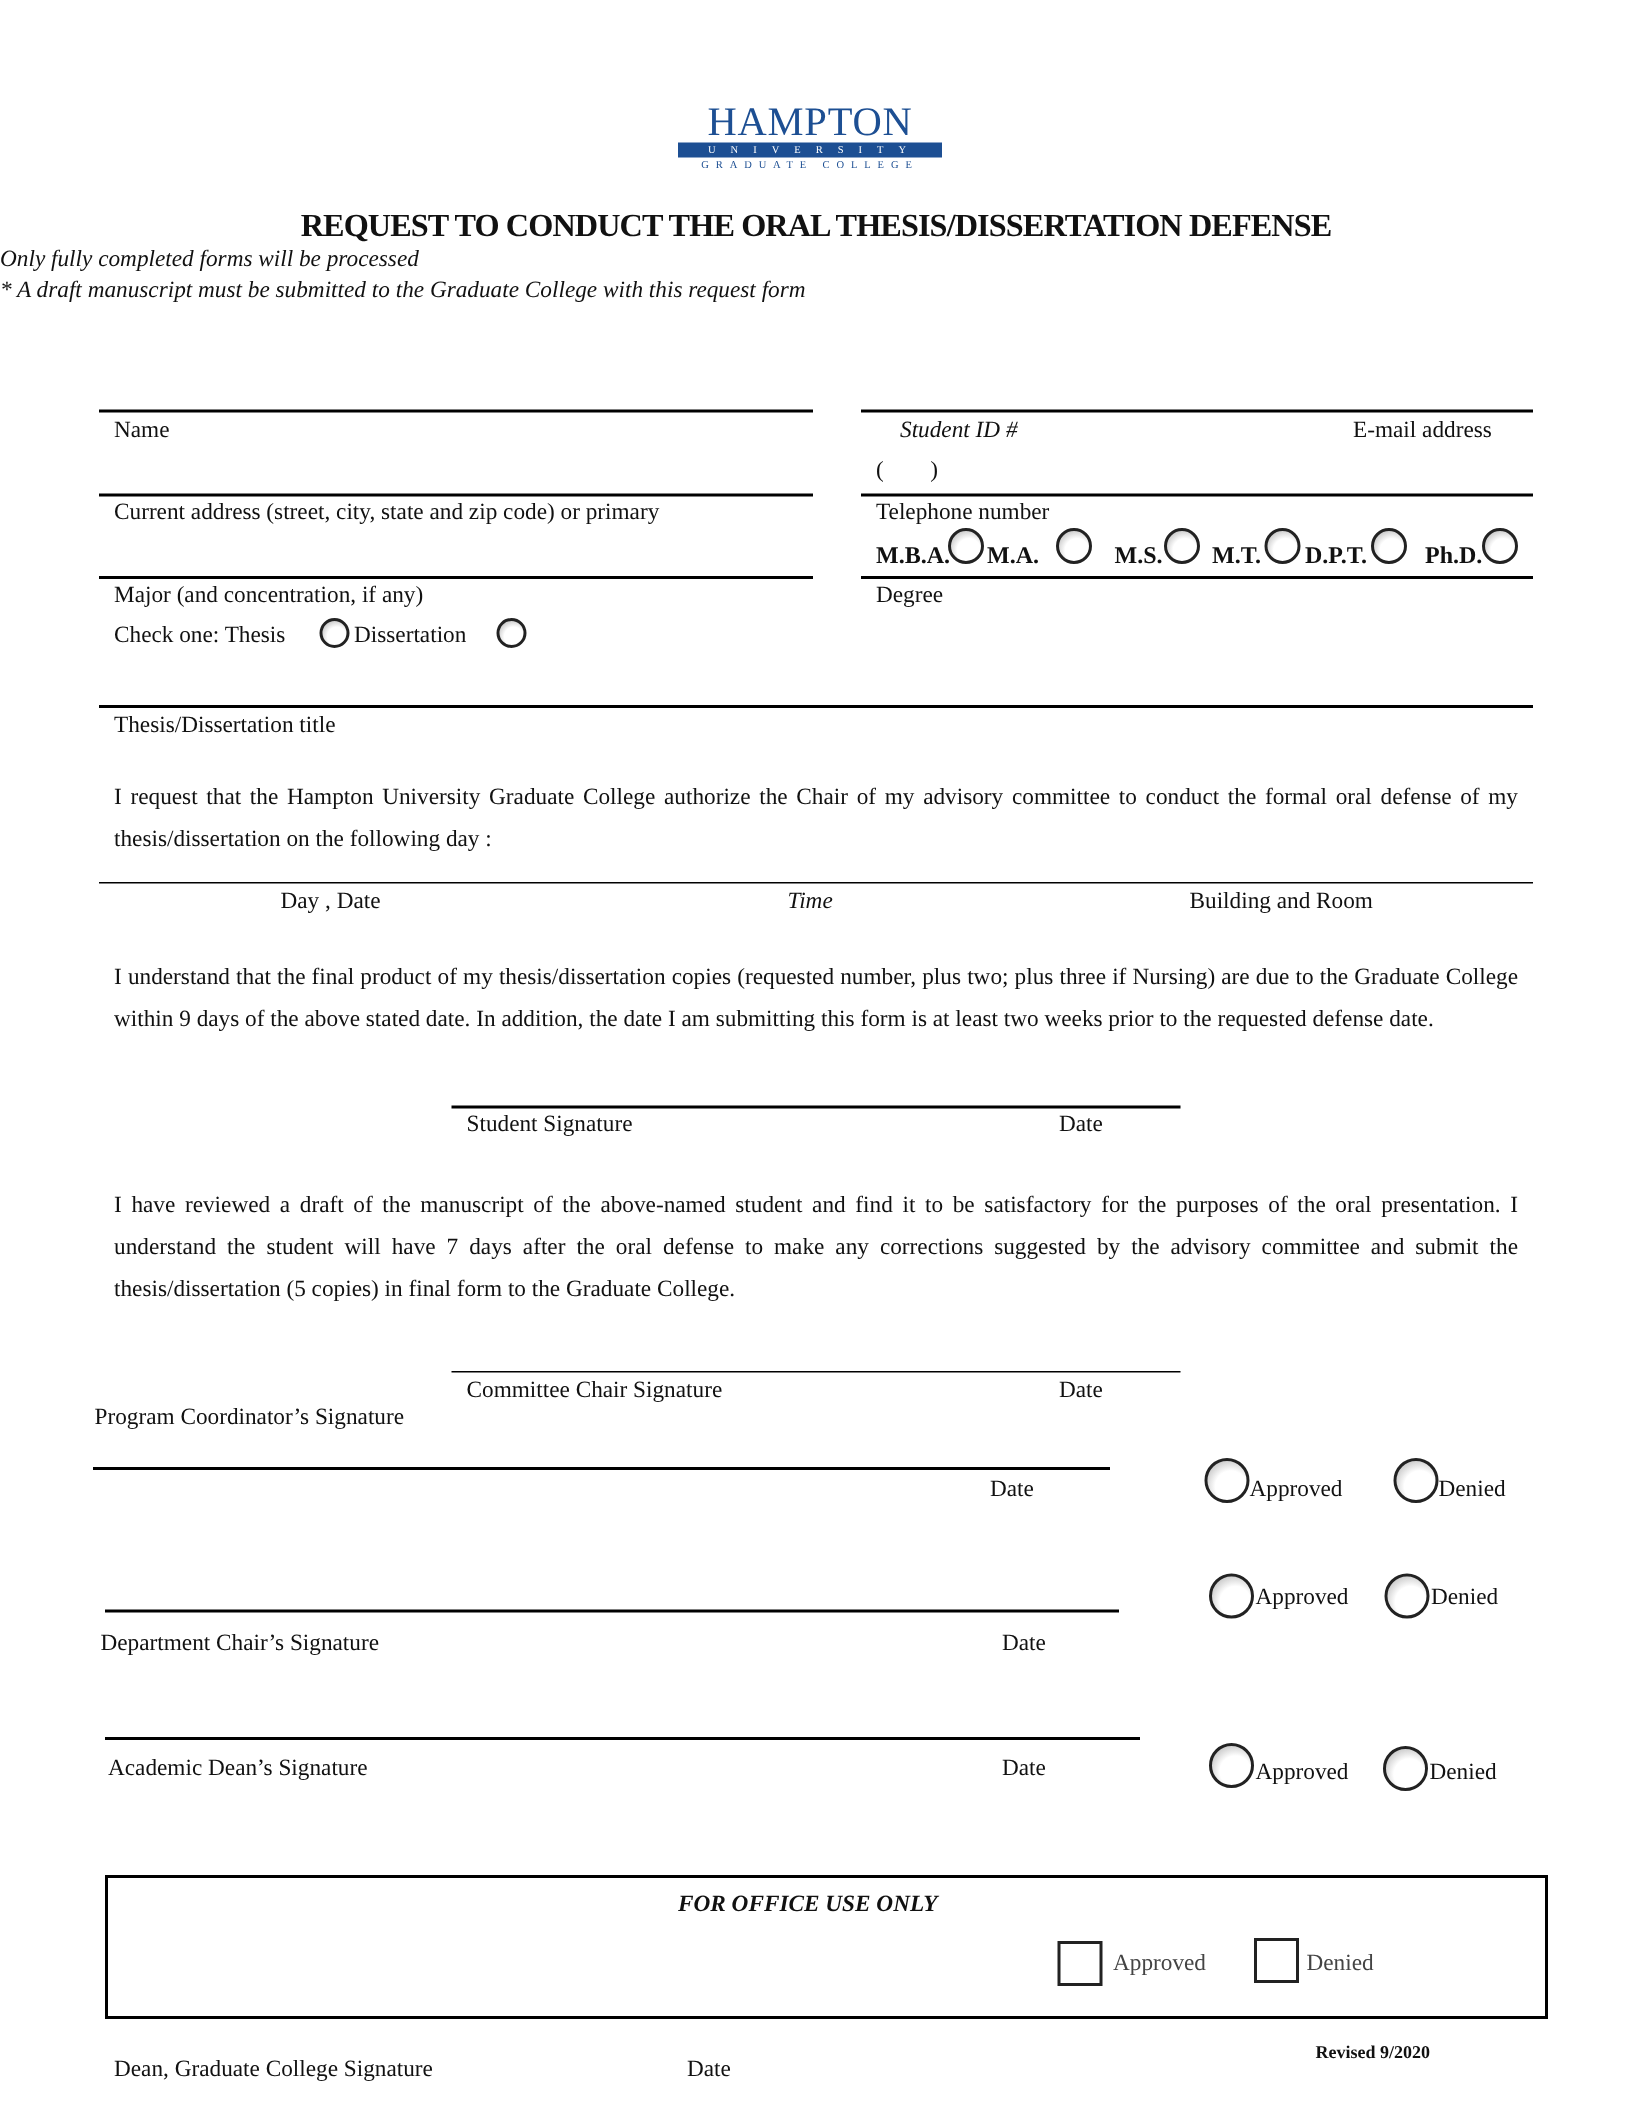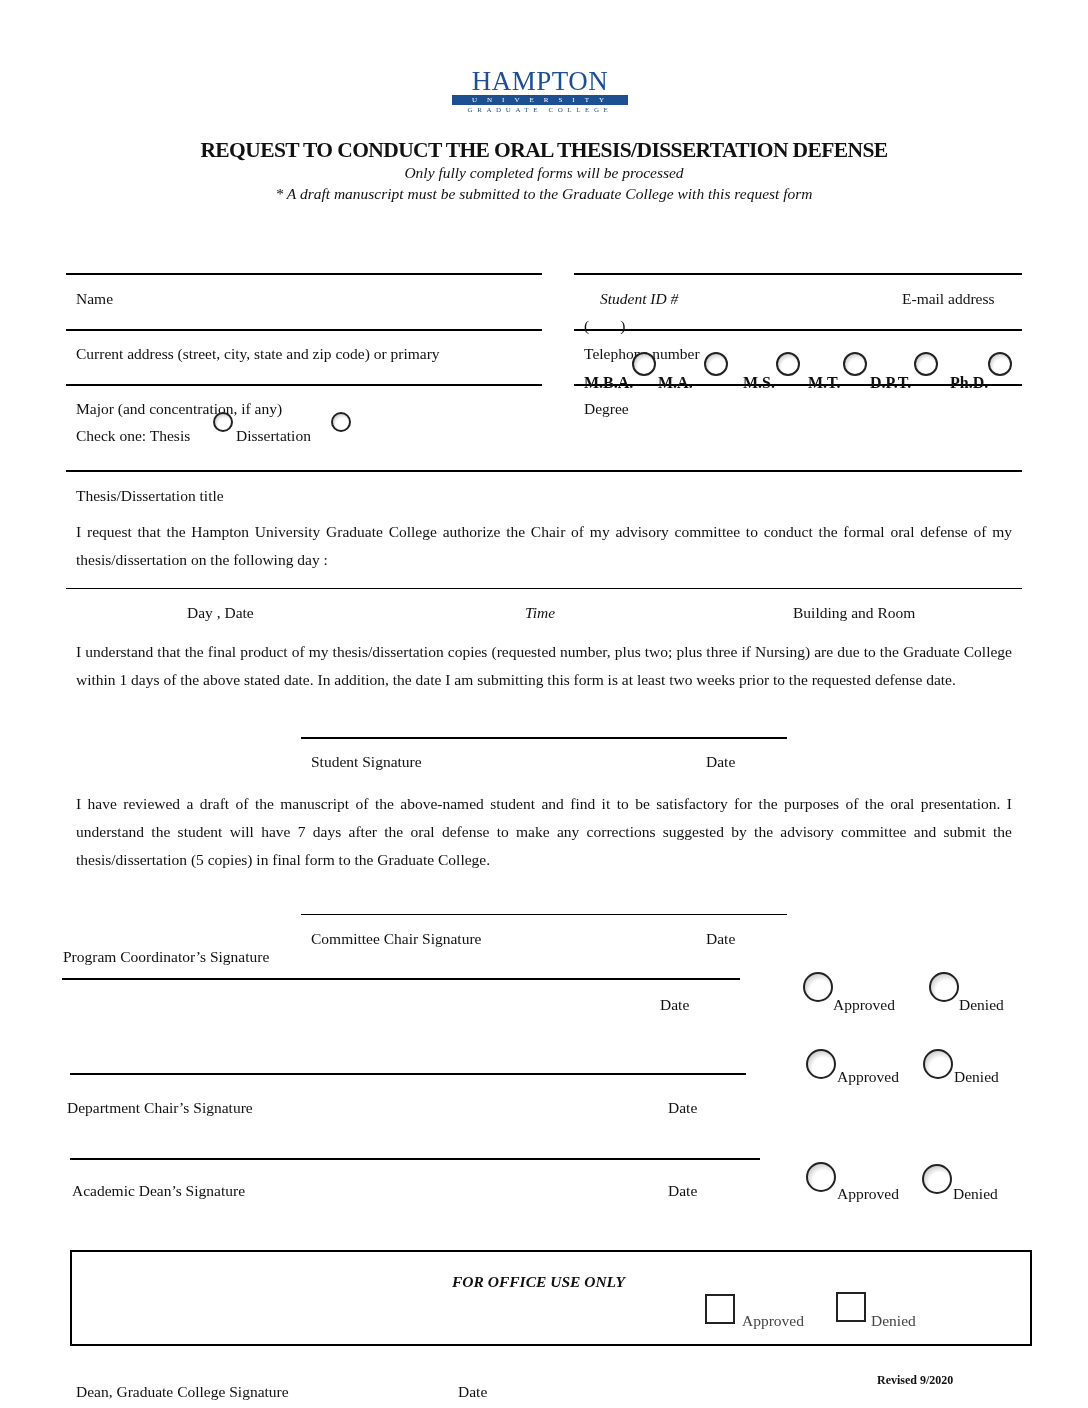--- a/index.html
+++ b/index.html
@@ -1,30 +1,30 @@
 <!DOCTYPE html>
 <html><head>
 <meta charset="utf-8">
 <style>
   html, body { margin: 0; padding: 0; background: #ffffff; }
   body { width: 1088px; height: 1408px; position: relative; overflow: hidden;
          font-family: "Liberation Serif", "DejaVu Serif", serif; color: #111; font-size: 15.5px; }
-  .abs { position: absolute; white-space: nowrap; margin-top: 12px; }
+  .abs { position: absolute; white-space: nowrap; }
   .hline { position: absolute; height: 0; border-top: 2px solid #000; }
   .thin { border-top-width: 1.5px; }
 
   
   .logo { position: absolute; left: 452px; top: 68px; width: 176px; text-align: center; }
   .logo .name { font-family: "Liberation Serif", serif; font-size: 27px; color: #1d4f93; letter-spacing: 0.5px; line-height: 26px; }
   .logo .uni { background: #1d4f93; color: #fff; font-size: 7px; letter-spacing: 10px; line-height: 10px; height: 10px; margin: 1px 0 1px 0; padding-left: 6px; text-align: center; }
   .logo .gc { font-size: 7px; letter-spacing: 4.6px; color: #1d4f93; line-height: 9px; }
 
   .title { position: absolute; left: 0; width: 1088px; top: 138px; text-align: center;
            font-weight: bold; font-size: 21.5px; letter-spacing: -0.6px; }
-  .subtitle { position: absolute; left: 0; width: 1088px; text-align: center; font-style: italic; font-size: 15.5px; }
+  .subtitle { position: absolute; left: 0; width: 1088px; text-align: left; font-style: italic; font-size: 15.5px; }
 
   .para { position: absolute; left: 76px; width: 936px; text-align: justify; line-height: 28px; font-size: 15.5px; }
 
   .radio { position: absolute; width: 20px; height: 20px; border-radius: 50%;
            border: 2px solid #222; background: radial-gradient(circle at 60% 65%, #ffffff 45%, #cfcfcf 75%, #9a9a9a 100%);
            box-sizing: border-box; }
   .radio.lg { width: 24px; height: 24px; }
   .deg { font-size: 16px; font-weight: bold; }
   .check { position: absolute; width: 30px; height: 30px; border: 2px solid #222; box-sizing: border-box; background: #fff; }
   .office-box { position: absolute; left: 70px; top: 1250px; width: 962px; height: 96px; border: 2px solid #000; box-sizing: border-box; }
@@ -83,21 +83,21 @@
 <div class="hline" style="left:66px; width:956px; top:470px;"></div>
 <div class="abs" style="left:76px; top:475px;">Thesis/Dissertation title</div>
 
 <div class="para" style="top:518px;">I request that the Hampton University Graduate College authorize the Chair of my advisory committee to conduct the formal oral defense of my thesis/dissertation on the following day :</div>
 
 <div class="hline thin" style="left:66px; width:956px; top:588px;"></div>
 <div class="abs" style="left:187px; top:592px;">Day , Date</div>
 <div class="abs" style="left:525px; top:592px;font-style:italic;">Time</div>
 <div class="abs" style="left:793px; top:592px;">Building and Room</div>
 
-<div class="para" style="top:638px;">I understand that the final product of my thesis/dissertation copies (requested number, plus two; plus three if Nursing) are due to the Graduate College within 1 days of the above stated date.  In addition, the date I am submitting this form is at least two weeks prior to the requested defense date.</div>
+<div class="para" style="top:638px;">I understand that the final product of my thesis/dissertation copies (requested number, plus two; plus three if Nursing) are due to the Graduate College within 9 days of the above stated date.  In addition, the date I am submitting this form is at least two weeks prior to the requested defense date.</div>
 
 <div class="hline" style="left:301px; width:486px; top:737px;"></div>
 <div class="abs" style="left:311px; top:741px;">Student Signature</div>
 <div class="abs" style="left:706px; top:741px;">Date</div>
 
 <div class="para" style="top:790px;">I have reviewed a draft of the manuscript of the above-named student and find it to be satisfactory for the purposes of the oral presentation.  I understand the student will have 7 days after the oral defense to make any corrections suggested by the advisory committee and submit the thesis/dissertation (5 copies) in final form to the Graduate College.</div>
 
 <div class="hline thin" style="left:301px; width:486px; top:914px;"></div>
 <div class="abs" style="left:311px; top:918px;">Committee Chair  Signature</div>
 <div class="abs" style="left:706px; top:918px;">Date</div>

